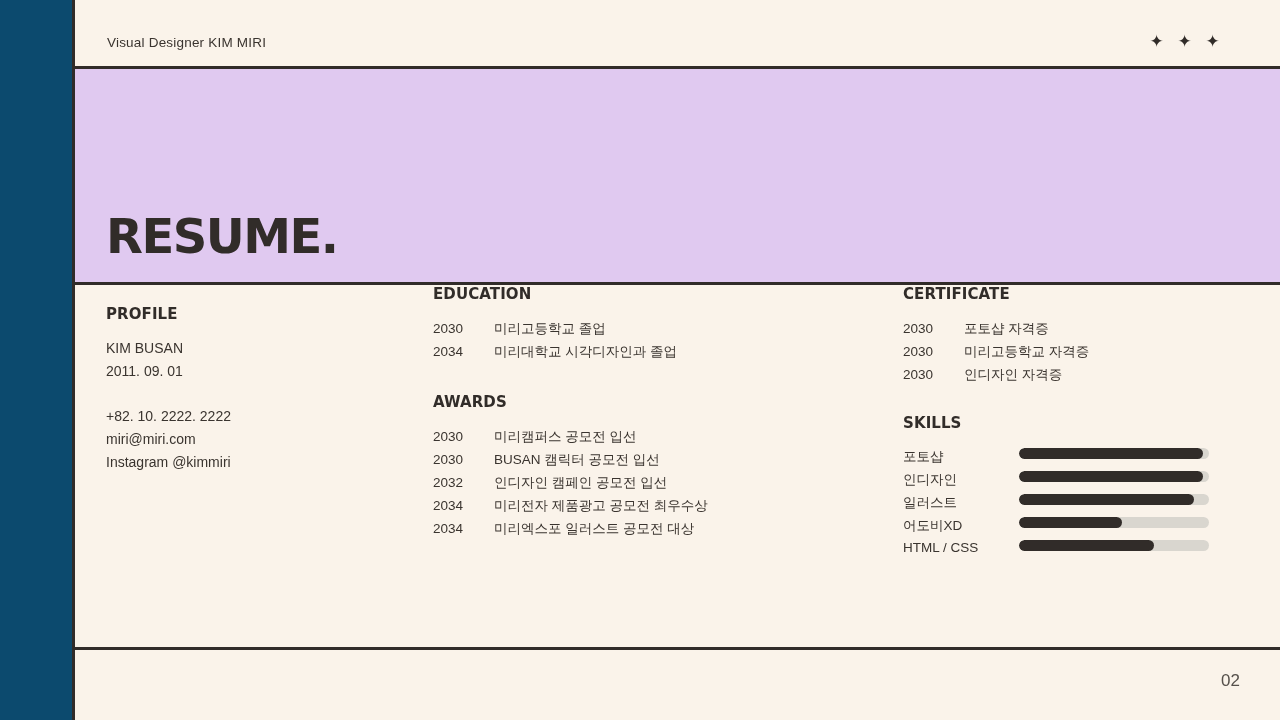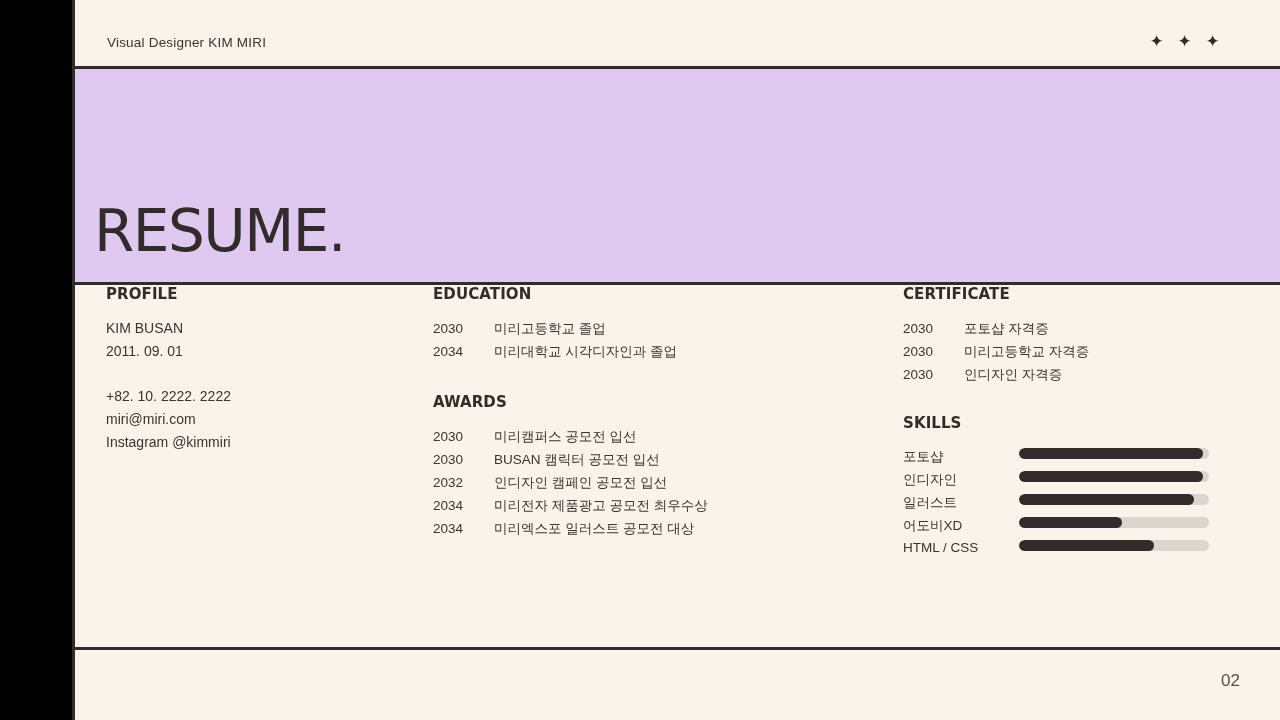--- a/index.html
+++ b/index.html
@@ -11,21 +11,21 @@
     height: 720px;
     background: #fdf6e8;
     font-family: "Liberation Sans", sans-serif;
     color: #3a342f;
     overflow: hidden;
   }
   .slide {
     position: relative;
     width: 1280px;
     height: 720px;
-    background: #000000;
+    background: #0c4a6e;
   }
   
   .page-panel {
     position: absolute;
     left: 72px;
     top: 0;
     width: 1208px;
     height: 720px;
     background: #faf3ea;
     border-left: 3px solid #312c29;
@@ -71,44 +71,44 @@
     left: 0;
     top: 69px;
     width: 100%;
     height: 216px;
     background: #e0c9f0;
     border-bottom: 3px solid #312c29;
     box-sizing: border-box;
   }
   .title-band .big-title {
     position: absolute;
-    left: 19px;
+    left: 31px;
     bottom: 22px;
-    font-size: 58px;
-    font-weight: normal;
+    font-size: 48px;
+    font-weight: bold;
     letter-spacing: -1.5px;
     color: #312c29;
     line-height: 1;
     font-family: "DejaVu Sans", sans-serif;
   }
   
   .content {
     position: absolute;
     left: 0;
     top: 285px;
     width: 100%;
     height: 365px;
     border-bottom: 3px solid #312c29;
     box-sizing: border-box;
   }
   .col {
     position: absolute;
     top: 0;
   }
-  .col-profile { left: 31px; width: 300px; }
+  .col-profile { left: 31px; width: 300px; margin-top: 20px; }
   .col-mid { left: 358px; width: 400px; }
   .col-right { left: 828px; width: 400px; }
 
   .sec-title {
     font-size: 15px;
     font-weight: bold;
     color: #312c29;
     letter-spacing: 0.1px;
     font-family: "DejaVu Sans", sans-serif;
   }

